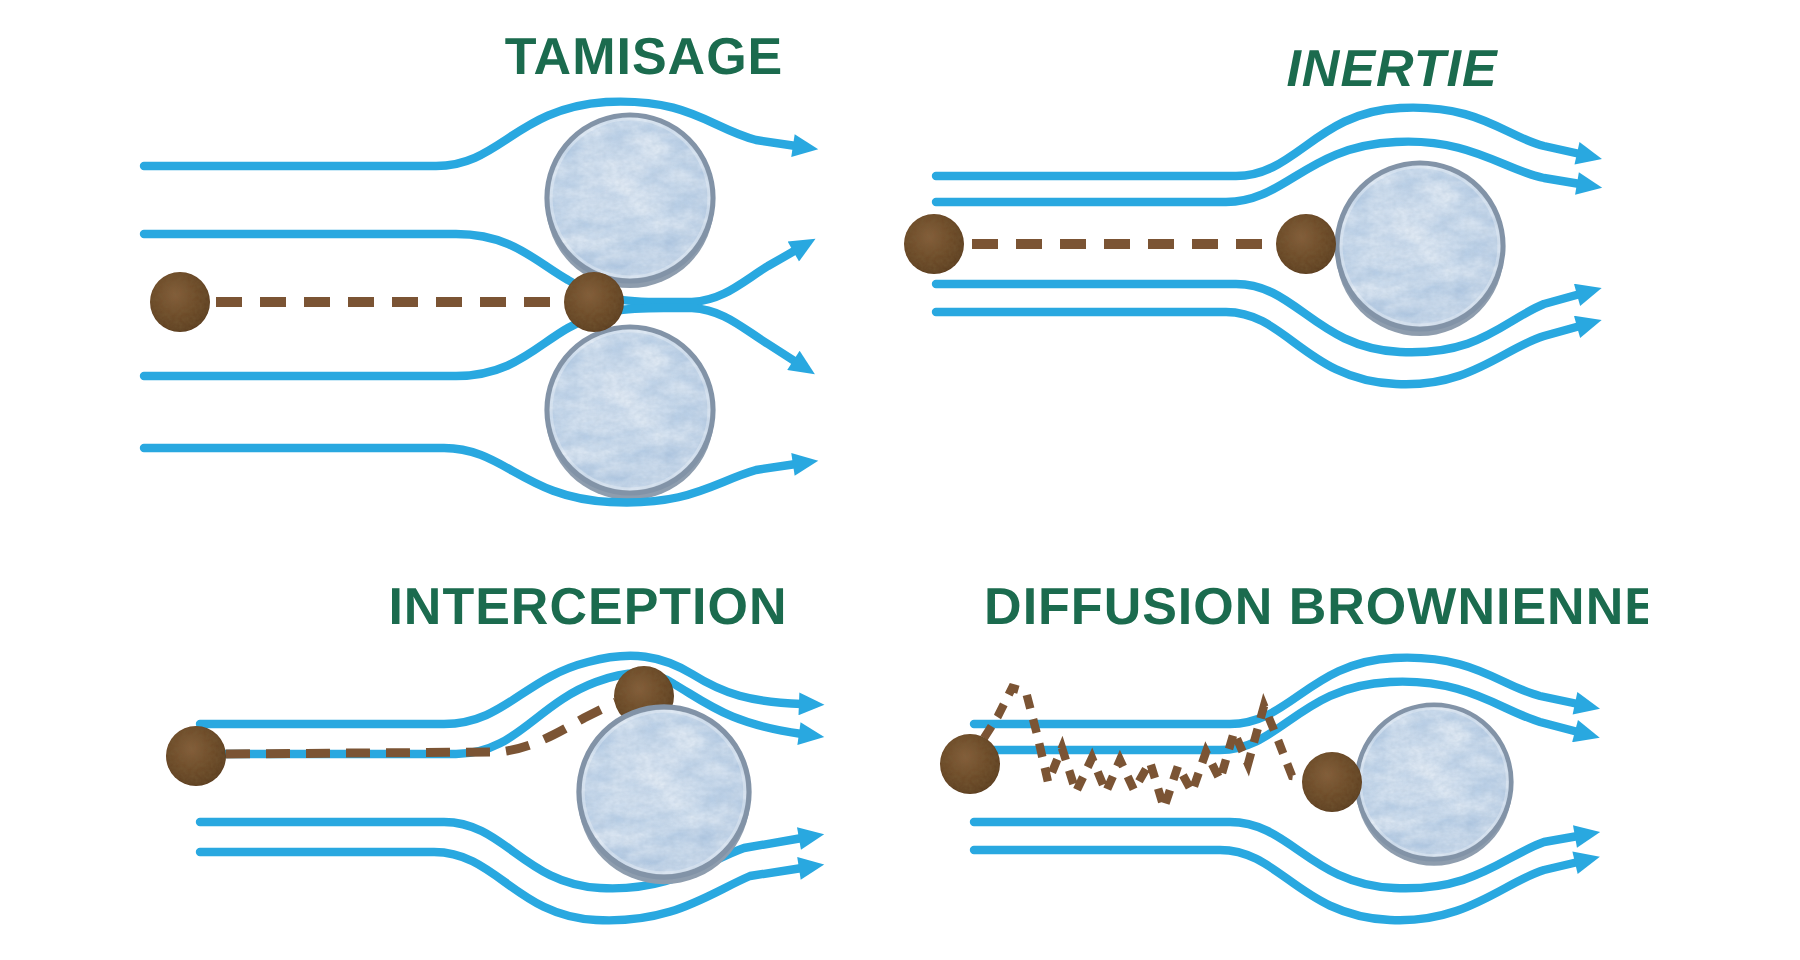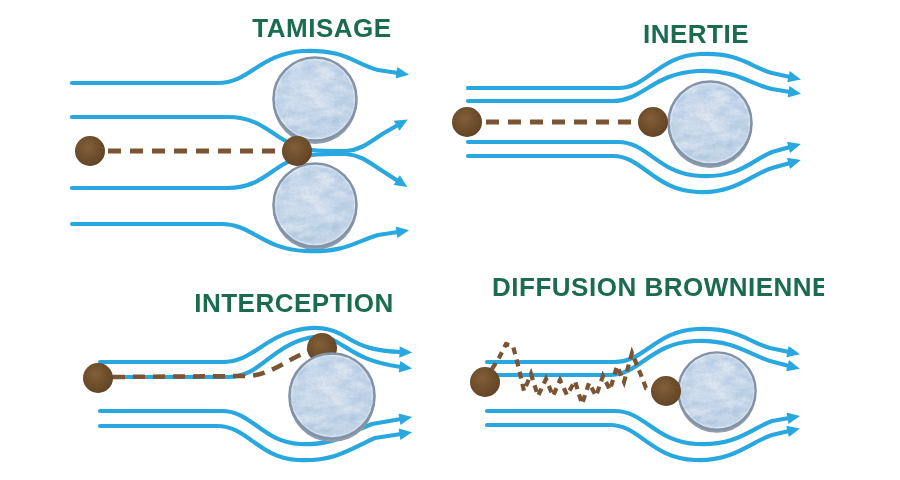--- a/index.html
+++ b/index.html
@@ -24,23 +24,23 @@
     position:absolute;
     transform:translateX(-50%);
     font-weight:700;
     font-size:26px;
     letter-spacing:0.5px;
     color:var(--title-green);
     white-space:nowrap;
     line-height:1;
   }
   #title-tamisage{left:322px;top:15px;}
-  #title-inertie{left:696px;top:21px;}
+  #title-inertie{left:696px;top:21px;font-style:italic;}
   #title-interception{left:294px;top:290px;}
-  #title-diffusion{left:661px;top:274px;}
+  #title-diffusion{left:661px;top:290px;}
   .flow{
     fill:none;
     stroke:var(--flow-blue);
     stroke-width:4.2;
     stroke-linecap:round;
     stroke-linejoin:round;
   }
   .traj{
     fill:none;
     stroke:var(--trajectory-brown);

